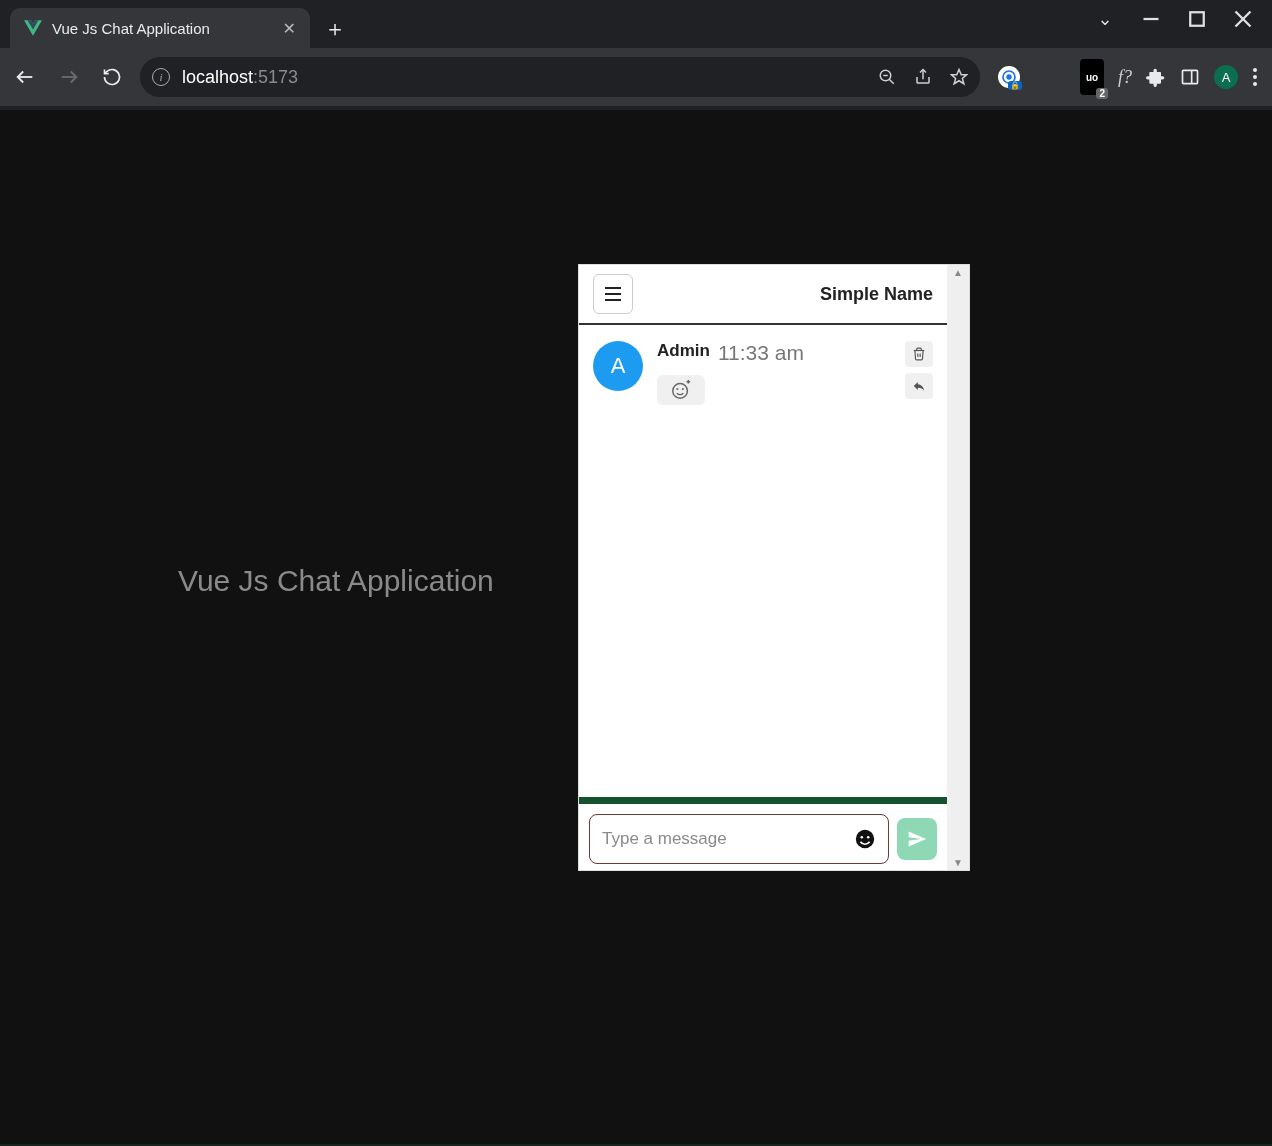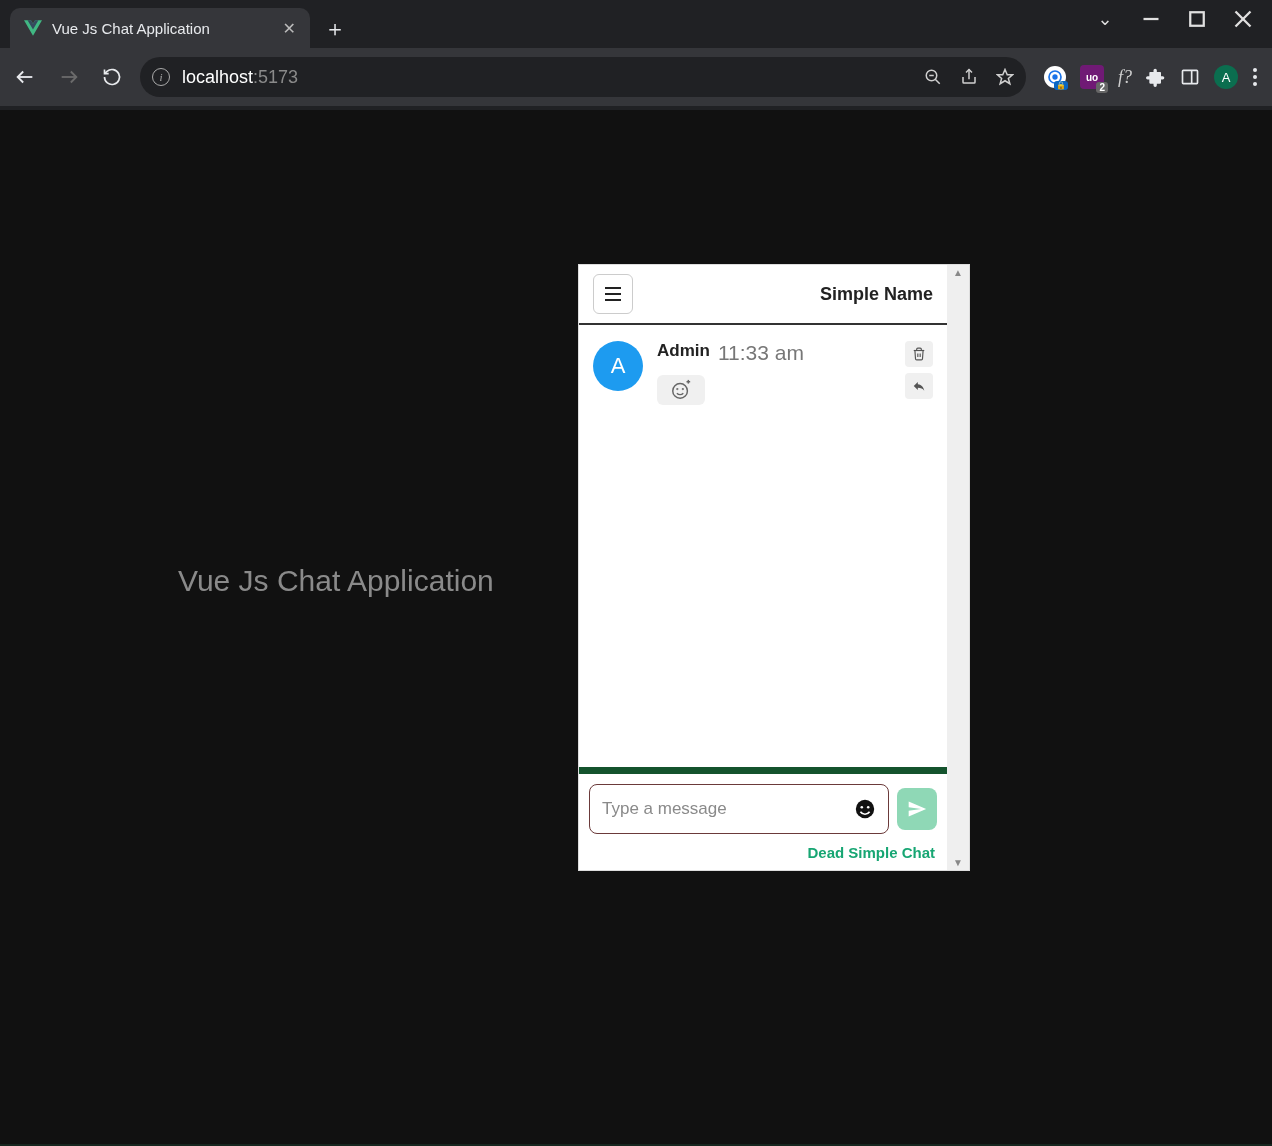--- a/index.html
+++ b/index.html
@@ -24,21 +24,21 @@
   .omnibox .info-ico { width:18px; height:18px; border:1.5px solid #aaa; border-radius:50%; display:flex; align-items:center; justify-content:center; font-size:11px; color:#aaa; font-family: Georgia, serif; font-style: italic; }
   .omnibox .url { font-size: 18px; }
   .omnibox .url .host { color: #fff; }
   .omnibox .url .port { color: #8a8a8a; }
   .omni-right { margin-left: auto; display:flex; gap:18px; align-items:center; }
   .omni-right .ico { color:#cfcfcf; }
   .ext-icons { display:flex; align-items:center; gap:14px; }
   .ext-circle-blue { width:22px; height:22px; border-radius:50%; background:#fff; display:flex; align-items:center; justify-content:center; position:relative; }
   .ext-circle-blue svg { width:16px; height:16px; }
   .ext-lock { position:absolute; bottom:-2px; right:-2px; background:#0a66c2; color:#fff; border-radius:3px; font-size:8px; padding:0 2px; }
-  .ubo { width:24px; height:24px; background:#701a75; border-radius:4px; position:relative; color:#fff; font-size:10px; display:flex; align-items:center; justify-content:center; font-weight:bold; }
+  .ubo { width:24px; height:36px; background:#000000; border-radius:4px; position:relative; color:#fff; font-size:10px; display:flex; align-items:center; justify-content:center; font-weight:bold;margin-left:46px; }
   .ubo-badge { position:absolute; bottom:-4px; right:-4px; background:#666; color:#fff; font-size:10px; border-radius:3px; padding:0 3px; }
   .fq { color:#cfcfcf; font-style:italic; font-family: Georgia, serif; font-size:18px; }
   .puzzle, .panel, .kebab { color:#e8eaed; }
   .avatar-ext { width:24px; height:24px; border-radius:50%; background:#0b6e4f; color:#fff; display:flex; align-items:center; justify-content:center; font-size:13px; }
 
   
   .viewport { width: 100%; height: calc(100% - 110px); background: #111; position: relative; border-top: 2px solid #3fb27f; border-top-width:0; }
   .viewport::after { content:""; position:absolute; left:0; right:0; bottom:0; height:2px; background:#3fb27f22; }
   .page-heading { position:absolute; left:178px; top:454px; color:#8a8a8a; font-size:30px; font-weight:400; }
 
@@ -262,23 +262,20 @@
               </svg>
           </span>
         </div>
         <div class="send-btn">
           <svg width="20" height="20" viewBox="0 0 24 24" fill="#fff">
               <path d="M2 21l21-9L2 3v7l15 2-15 2v7z"></path>
             </svg>
         </div>
       </div>
 
-      <div class="chat-footer">
-        <a href="#">Dead Simple Chat</a>
-      </div>
     </div>
 
     <div class="chat-scroll">
       <div class="scroll-arrow up">▲</div>
       <div class="scroll-arrow down">▼</div>
     </div>
   </div>
 </div>
 
 </body></html>

